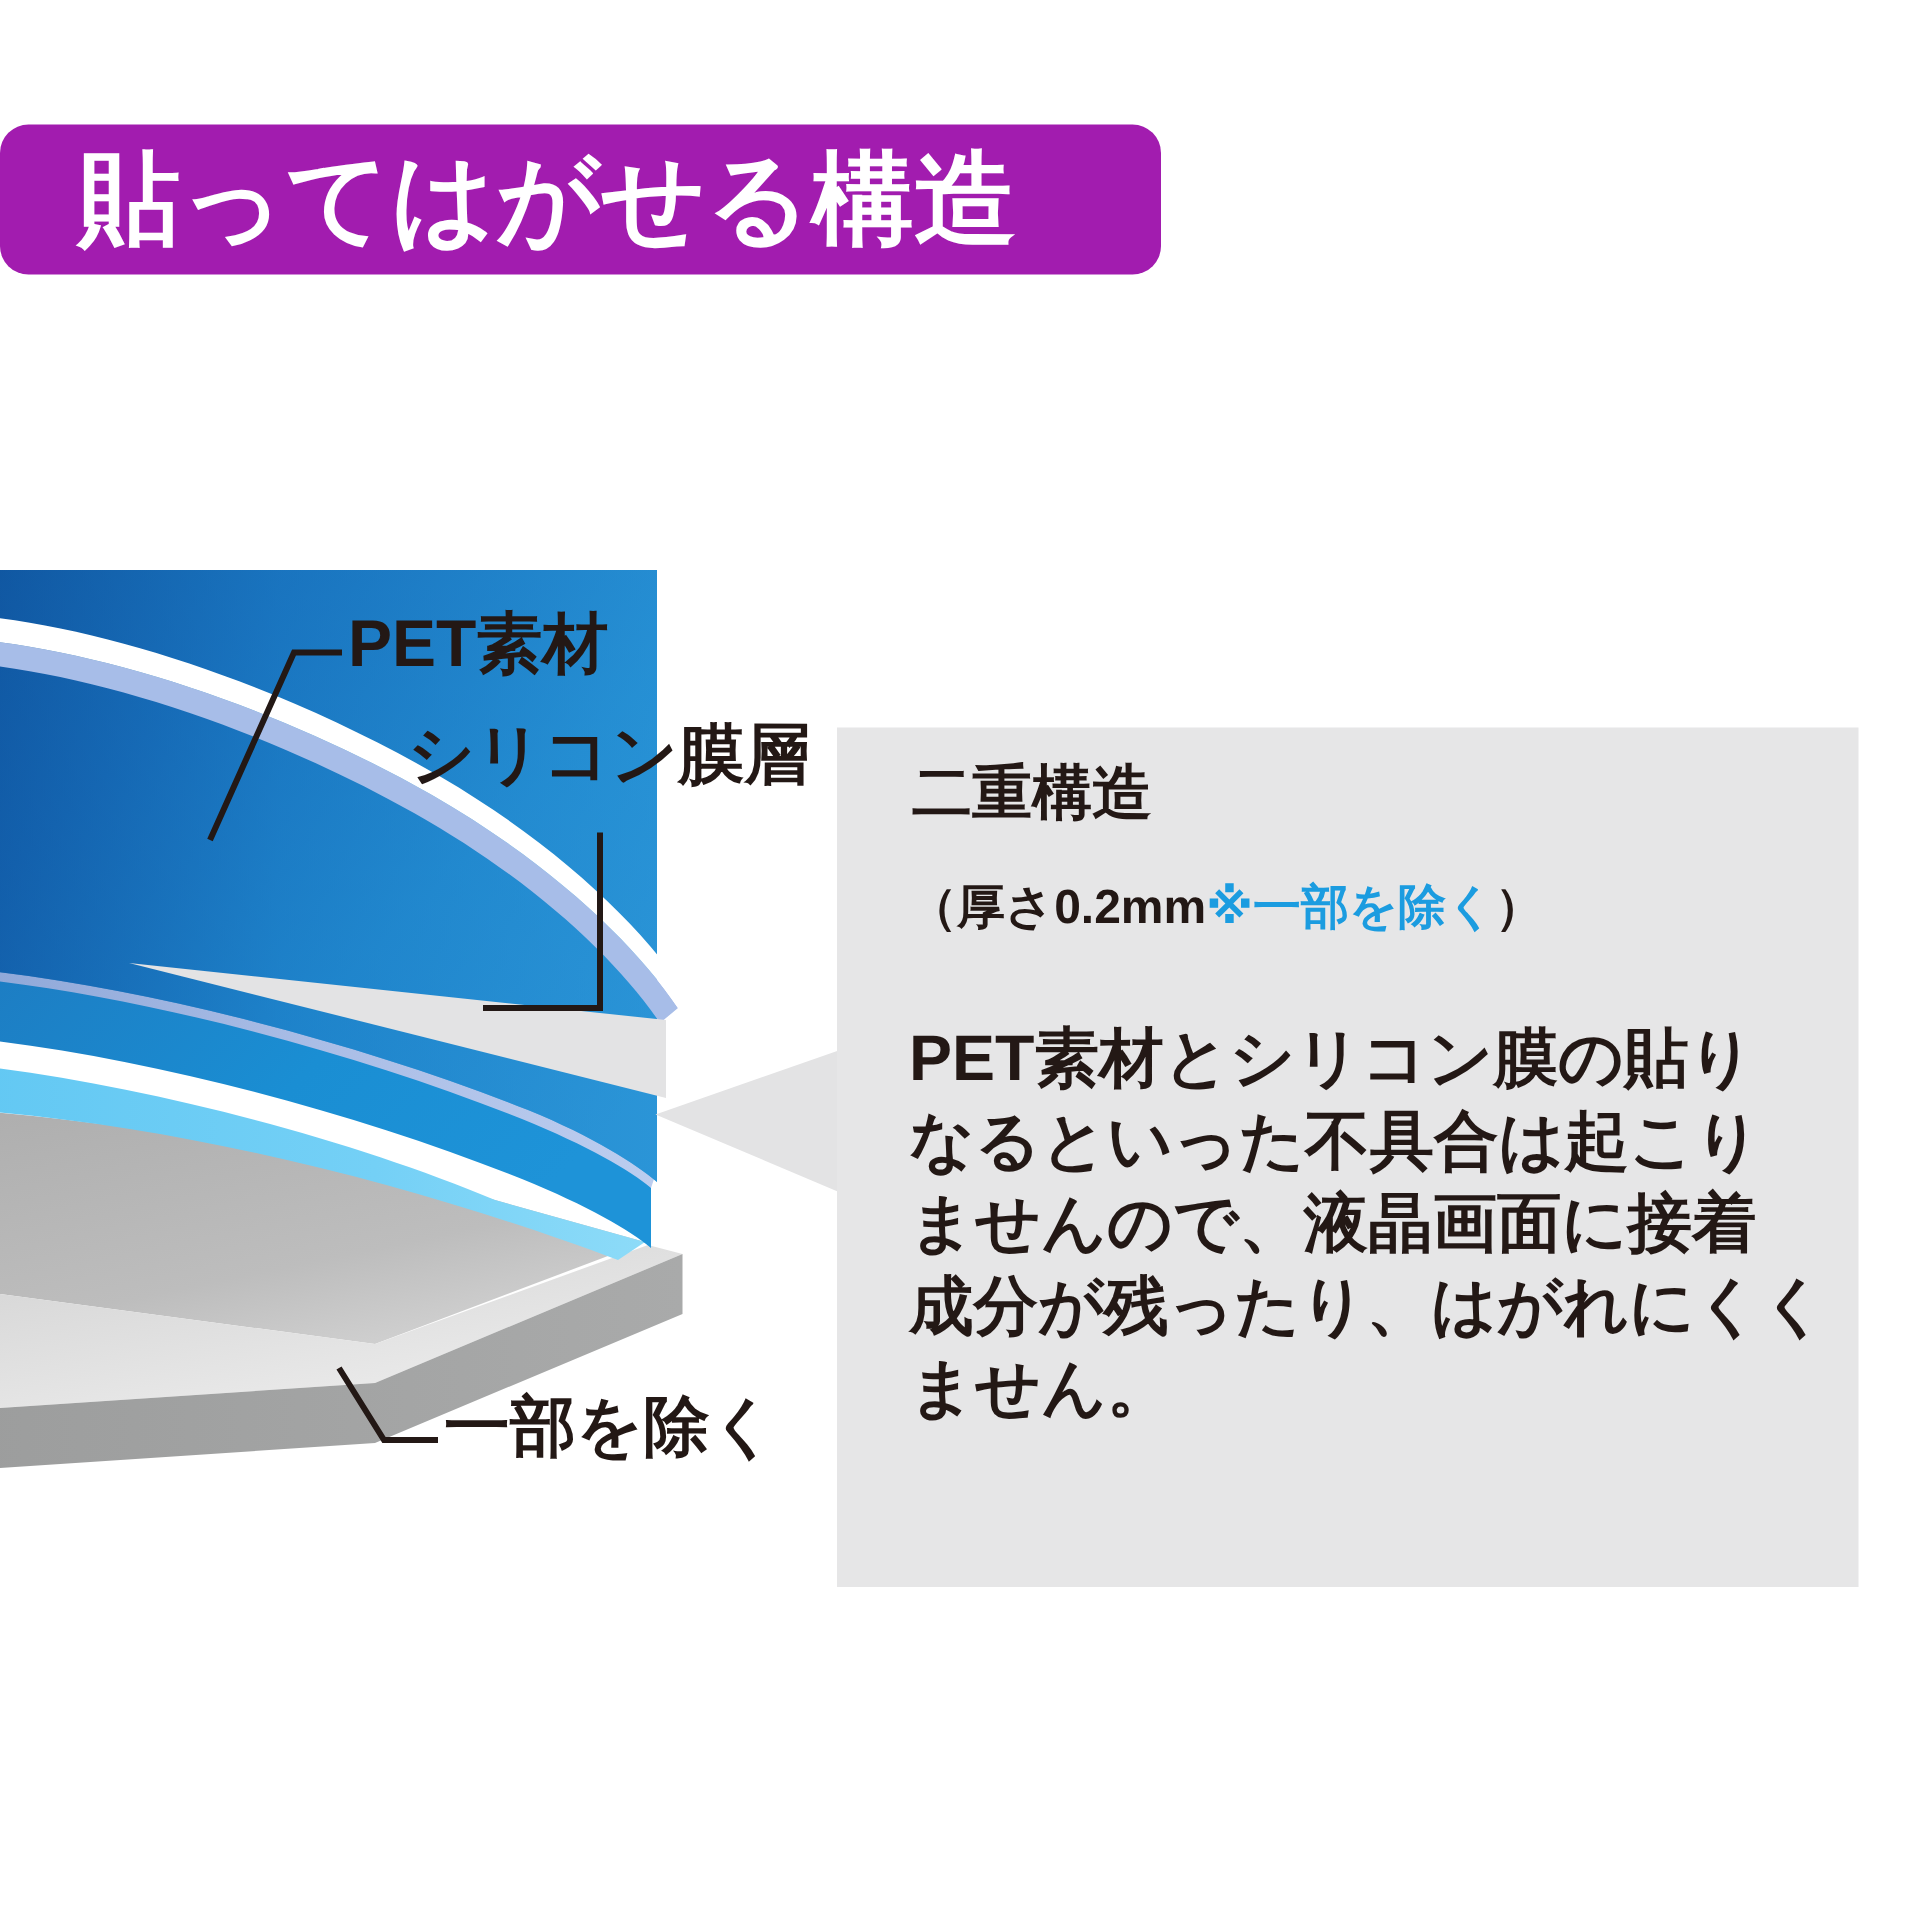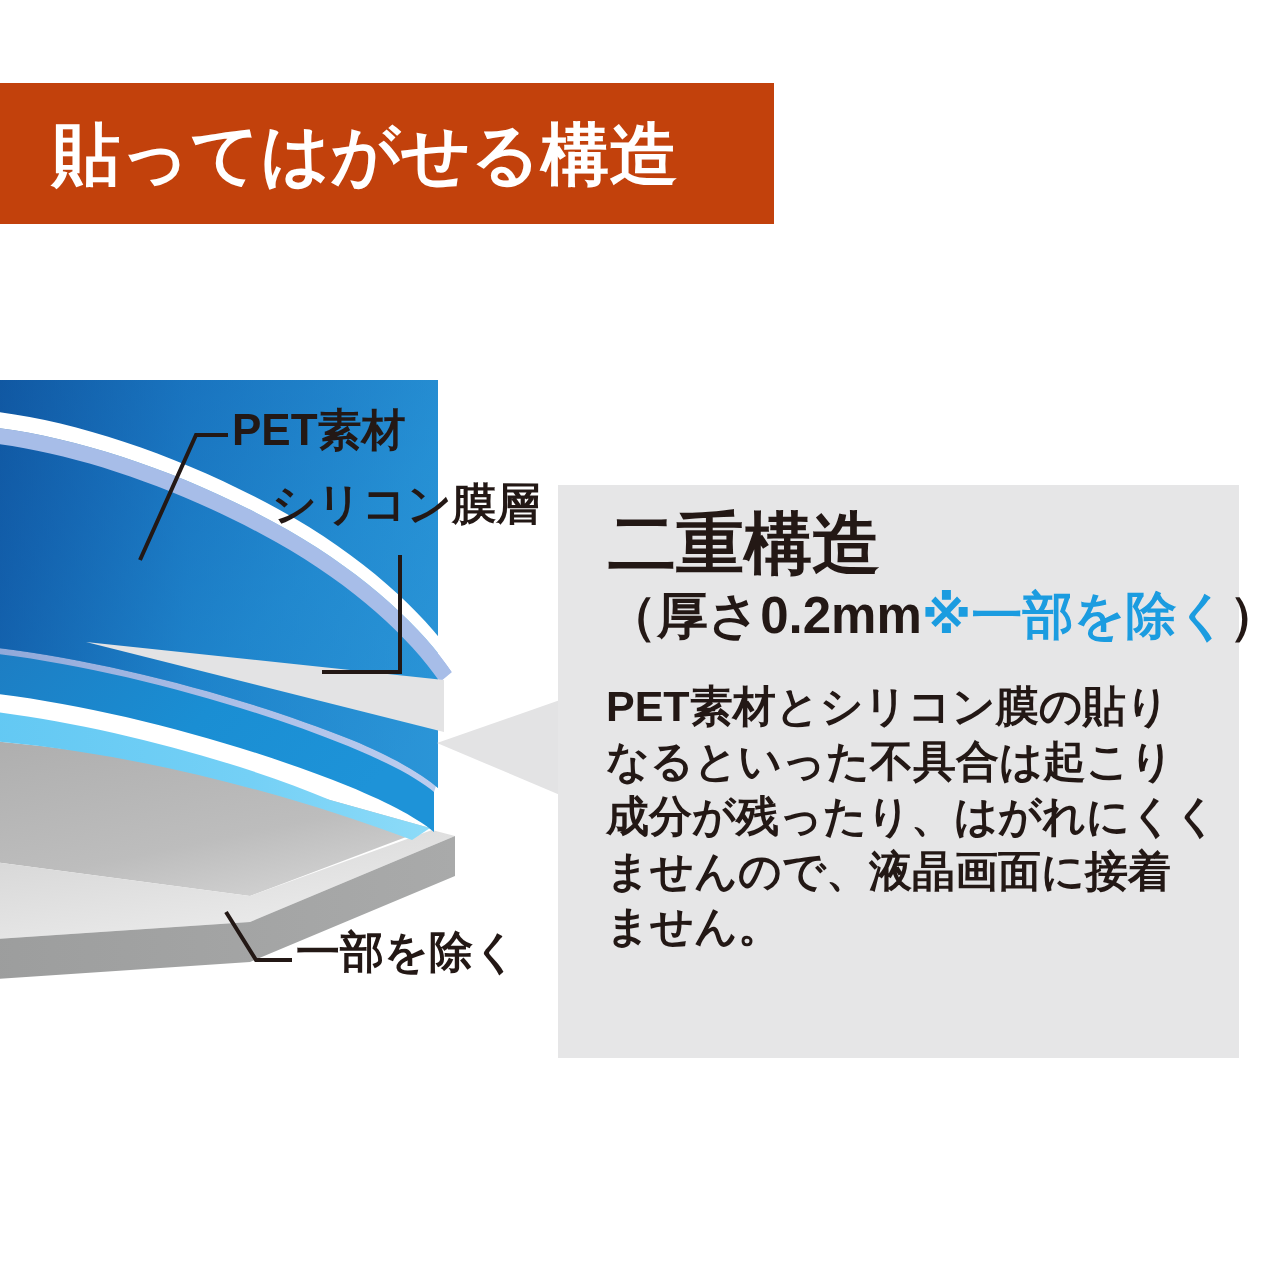--- a/index.html
+++ b/index.html
@@ -15,22 +15,23 @@
     font-family: "Liberation Sans", "DejaVu Sans", sans-serif;
     color: #231815;
   }
 
   
   #header-banner {
     position: absolute;
     left: 0;
     top: 83px;
     width: 774px;
-    height: 141px;
-    background: #c2410c;
+    height: 100px;
+    background: #a21caf;
+    border-radius: 19px;
   }
   #header-title {
     position: absolute;
     left: 52px;
     top: 50%;
     transform: translateY(-50%);
     color: #ffffff;
     font-size: 68px;
     font-weight: 700;
     letter-spacing: 0.5px;
@@ -69,31 +70,31 @@
     left: 558px;
     top: 485px;
     width: 681px;
     height: 573px;
     background: #e6e6e7;
   }
   #panel-heading {
     position: absolute;
     left: 50px;
     top: 24px;
-    font-size: 68px;
+    font-size: 40px;
     font-weight: 700;
     color: #231815;
     line-height: 1;
     white-space: nowrap;
   }
   #panel-subheading {
     position: absolute;
     left: 48px;
     top: 100px;
-    font-size: 51px;
+    font-size: 32px;
     font-weight: 700;
     color: #231815;
     line-height: 1.2;
     white-space: nowrap;
   }
   #panel-subheading .accent { color: #1b9ce0; }
   #panel-body {
     position: absolute;
     left: 48px;
     top: 194px;
@@ -215,17 +216,17 @@
 <div id="info-panel">
   <div id="panel-heading">二重構造</div>
 
   <div id="panel-subheading">
     <span>（厚さ0.2mm</span><span class="accent">※一部を除く</span><span>）</span>
   </div>
 
   <div id="panel-body">
     <span class="body-line">PET素材とシリコン膜の貼り</span>
     <span class="body-line">なるといった不具合は起こり</span>
+    <span class="body-line">ませんので、液晶画面に接着</span>
     <span class="body-line">成分が残ったり、はがれにくく</span>
-    <span class="body-line">ませんので、液晶画面に接着</span>
     <span class="body-line">ません。</span>
   </div>
 </div>
 
 </body></html>

